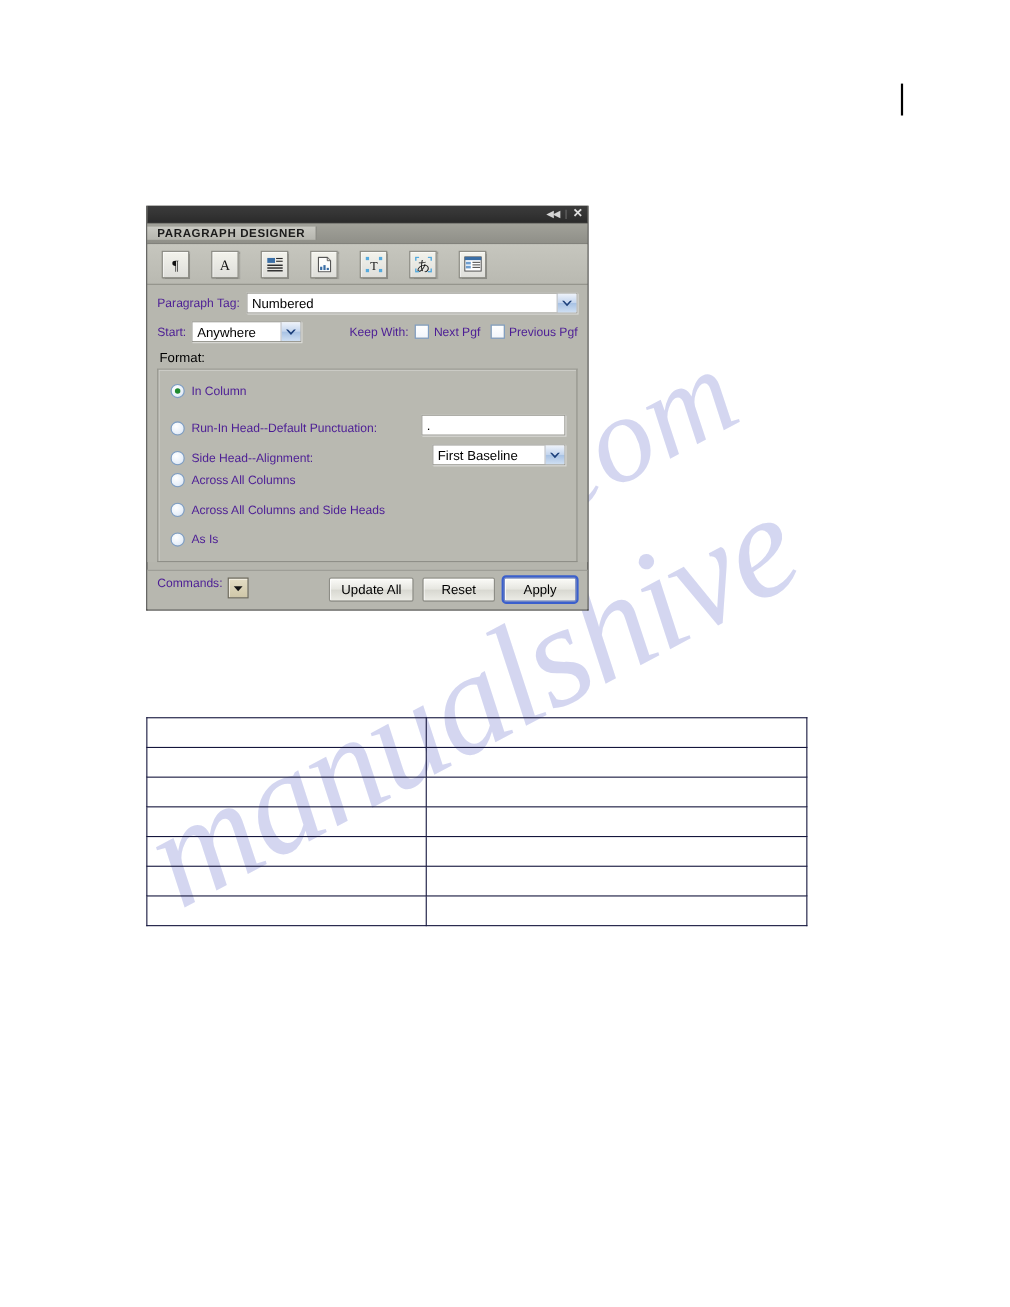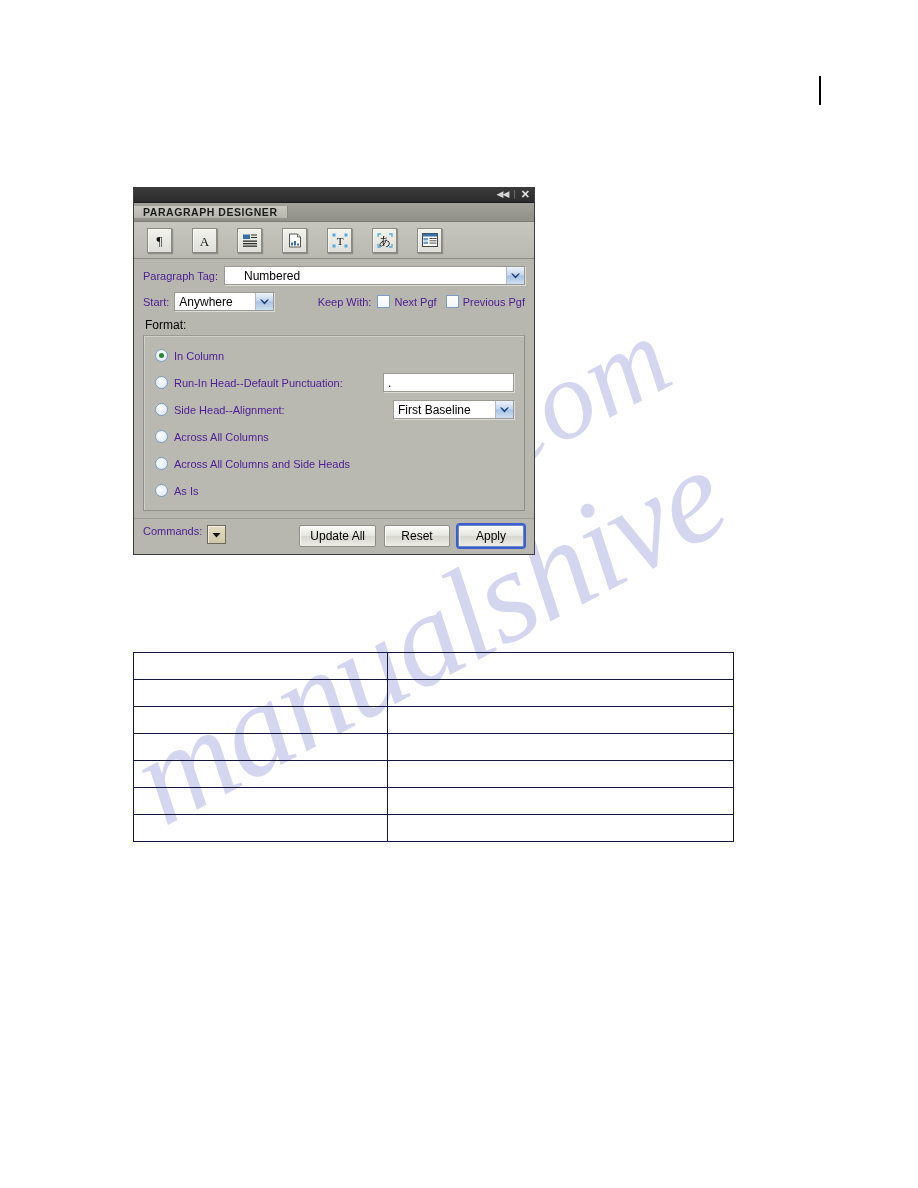--- a/index.html
+++ b/index.html
@@ -251,21 +251,21 @@
   .format-box {
     background: #b9b9b1;
     border: 1px solid #8f8f88;
     border-top-color: #9b9b94;
     box-shadow: inset 1px 1px 0 rgba(255,255,255,.35);
     padding: 6px 10px 6px 11px;
     box-sizing: border-box;
   }
   .fmt-line {
     display: flex;
-    align-items: center;
+    align-items: flex-end;
     justify-content: space-between;
   }
   .fmt-left { display: flex; align-items: center; }
 
   
   .cmdbar {
     background: #b7b7af;
     border-top: 1px solid #9c9c95;
     padding: 6px 10px 7px 9px;
     display: flex;
@@ -422,21 +422,21 @@
         <rect x="7.5" y="9.6" width="7" height="1" fill="#555"></rect>
       </svg>
     </div>
 
   </div>
 
   <div class="panel-body">
 
     <div class="row">
       <span class="lbl" style="margin-right:6px;">Paragraph Tag:</span>
-      <div class="combo" style="flex:1;padding-left:15px;">
+      <div class="combo" style="flex:1;">
         <span class="val">Numbered</span>
         <span class="arrow">
           <svg width="11" height="8" viewBox="0 0 11 8">
               <path d="M1 1.5 L5.5 6.5 L10 1.5 L8.2 1.5 L5.5 4.3 L2.8 1.5 Z" fill="#1c3f7a"></path>
             </svg>
         </span>
       </div>
     </div>
 
     <div class="row">

